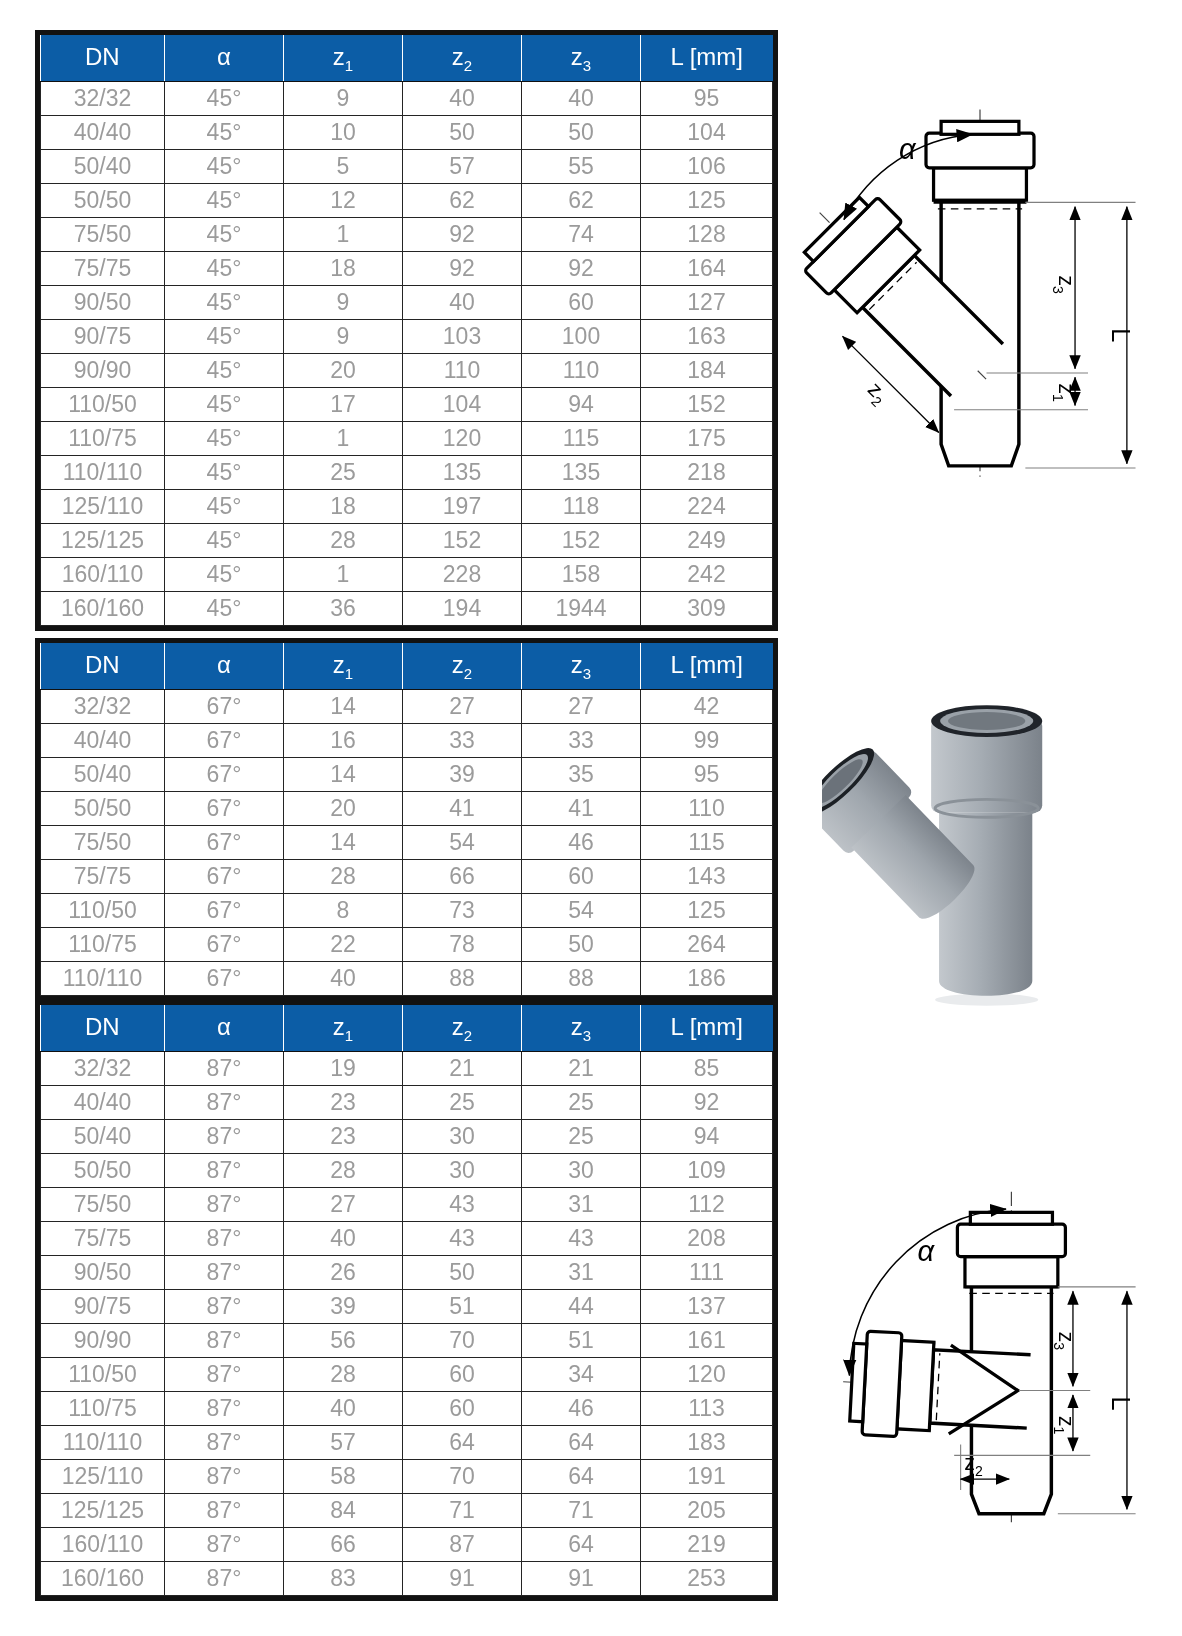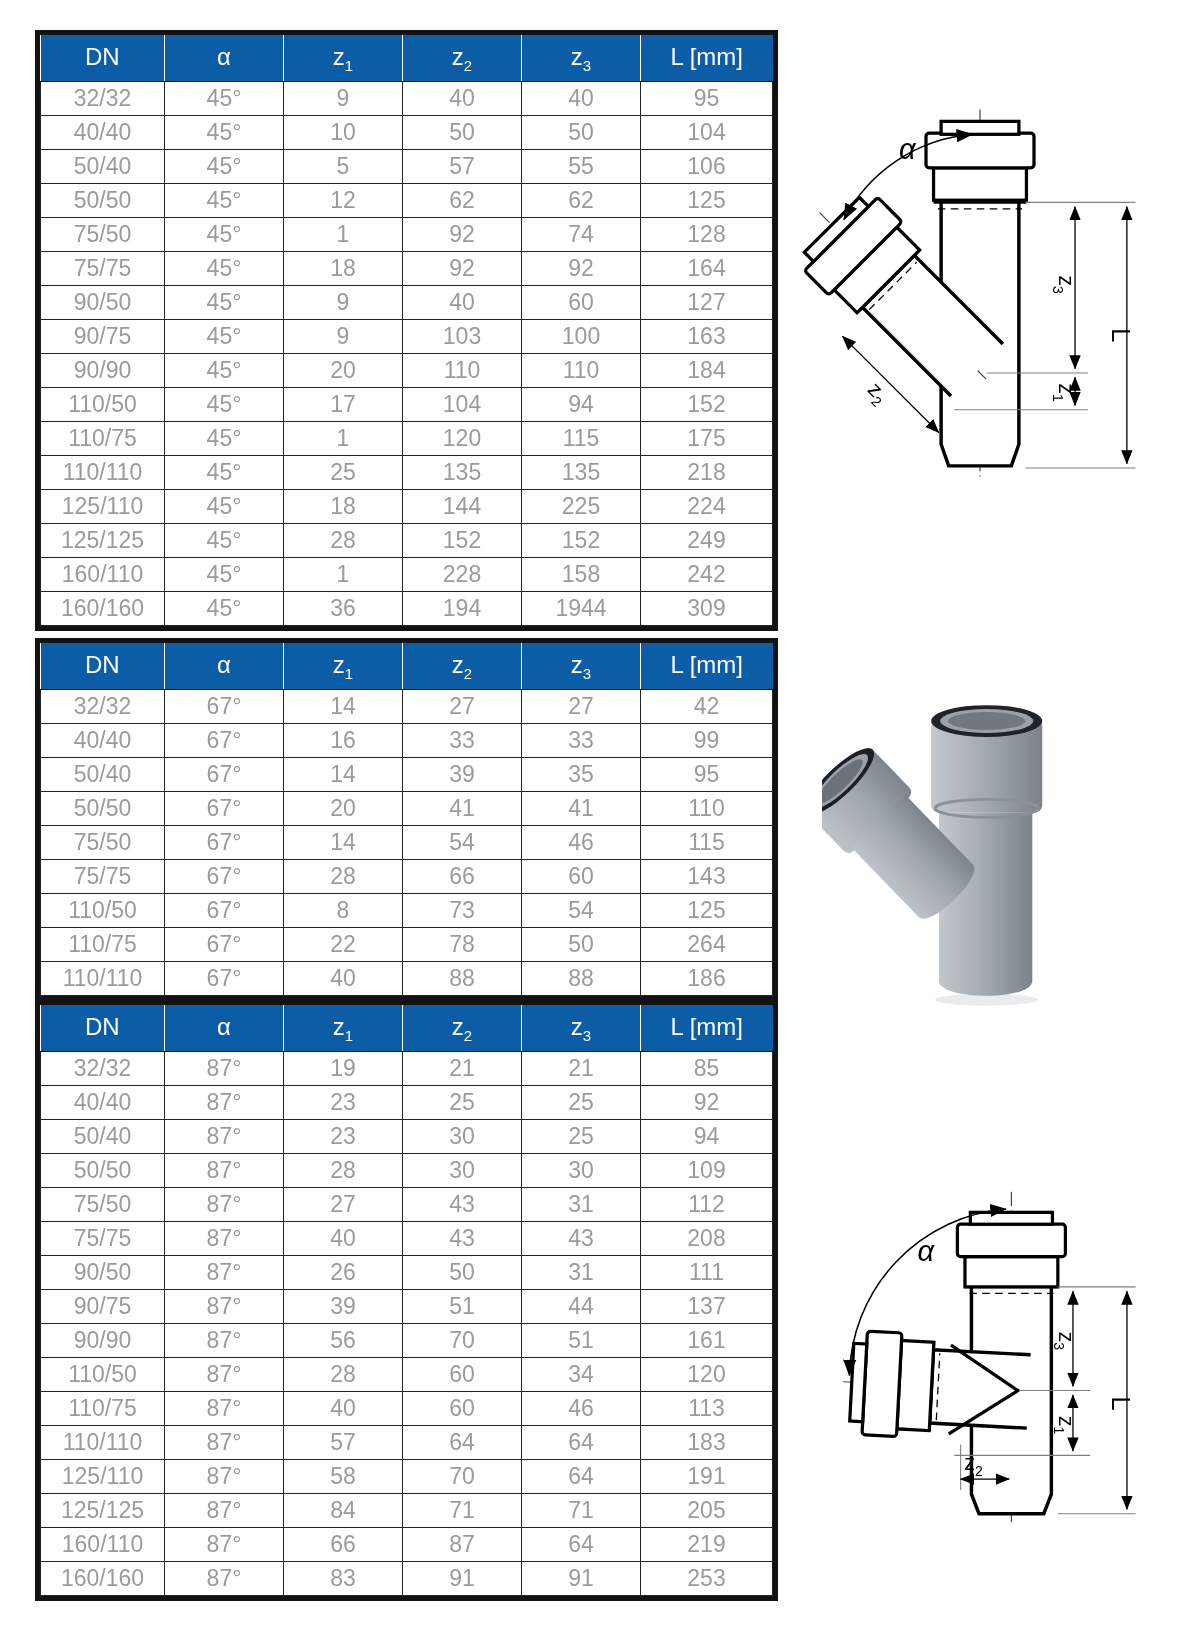--- a/index.html
+++ b/index.html
@@ -136,22 +136,22 @@
             <td>45°</td>
             <td>25</td>
             <td>135</td>
             <td>135</td>
             <td>218</td>
           </tr>
           <tr>
             <td>125/110</td>
             <td>45°</td>
             <td>18</td>
-            <td>144</td>
-            <td>225</td>
+            <td>197</td>
+            <td>118</td>
             <td>224</td>
           </tr>
           <tr>
             <td>125/125</td>
             <td>45°</td>
             <td>28</td>
             <td>152</td>
             <td>152</td>
             <td>249</td>
           </tr>

